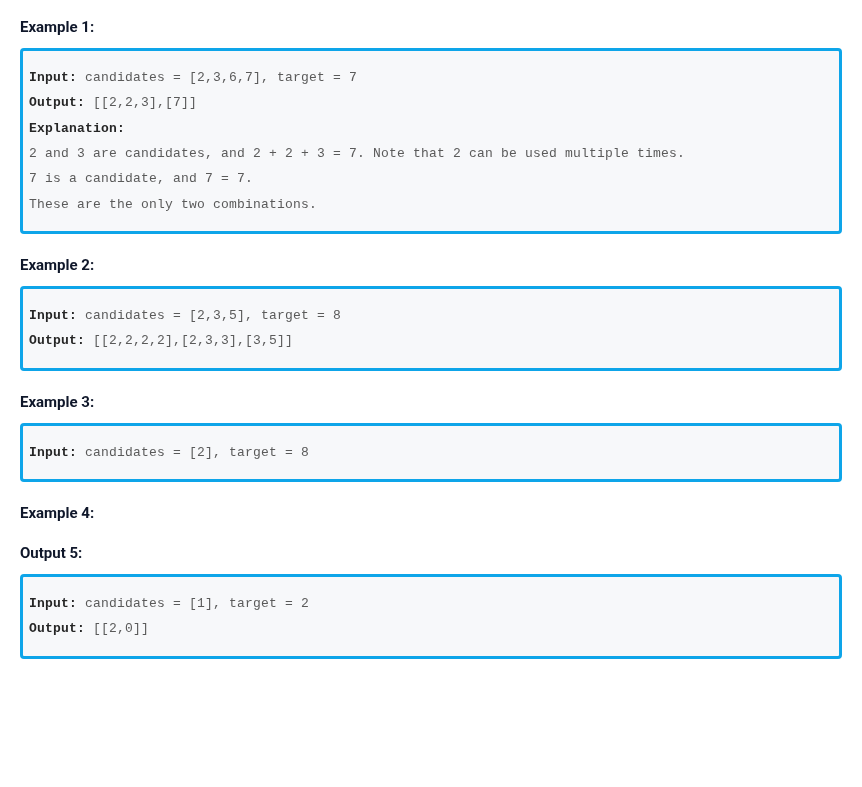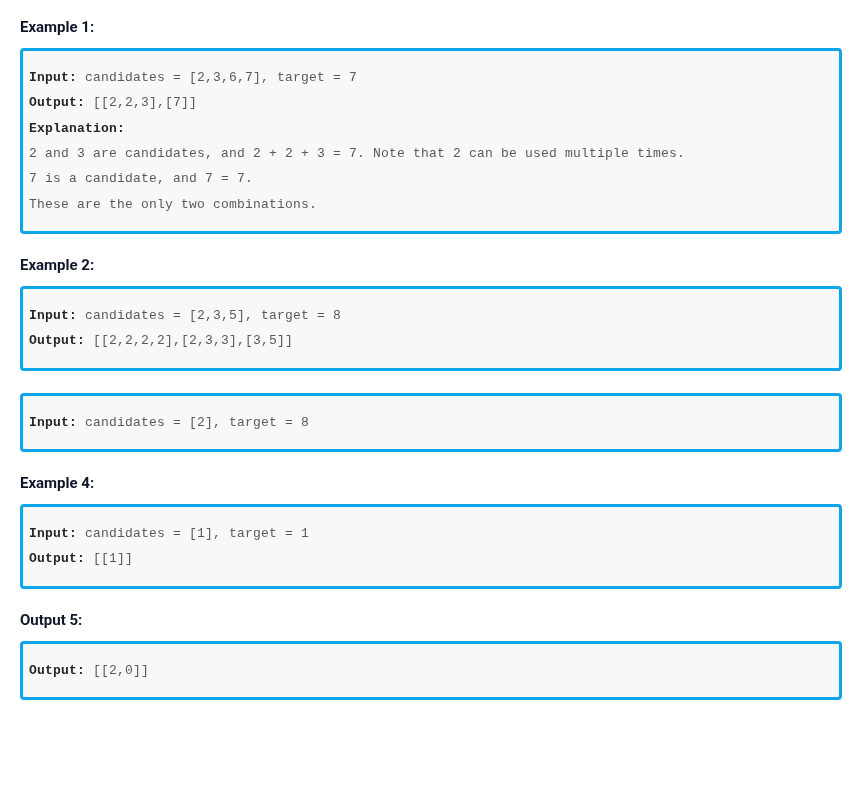--- a/index.html
+++ b/index.html
@@ -50,24 +50,24 @@
   <div class="example-heading">Example 1:</div>
   <div class="code-block"><span class="code-line"><span class="label">Input:</span><span> candidates = [2,3,6,7], target = 7</span></span><span class="code-line"><span class="label">Output:</span><span> [[2,2,3],[7]]</span></span><span class="code-line"><span class="label">Explanation:</span><span></span></span><span class="code-line"><span>2 and 3 are candidates, and 2 + 2 + 3 = 7. Note that 2 can be used multiple times.</span></span><span class="code-line"><span>7 is a candidate, and 7 = 7.</span></span><span class="code-line"><span>These are the only two combinations.</span></span></div>
 </div>
 
 <div class="example-section">
   <div class="example-heading">Example 2:</div>
   <div class="code-block"><span class="code-line"><span class="label">Input:</span><span> candidates = [2,3,5], target = 8</span></span><span class="code-line"><span class="label">Output:</span><span> [[2,2,2,2],[2,3,3],[3,5]]</span></span></div>
 </div>
 
 <div class="example-section">
+  <div class="example-heading">Example 3:</div>
   <div class="code-block"><span class="code-line"><span class="label">Input:</span><span> candidates = [2], target = 8</span></span></div>
 </div>
 
 <div class="example-section">
   <div class="example-heading">Example 4:</div>
-  <div class="code-block"><span class="code-line"><span class="label">Input:</span><span> candidates = [1], target = 1</span></span><span class="code-line"><span class="label">Output:</span><span> [[1]]</span></span></div>
 </div>
 
 <div class="example-section">
   <div class="example-heading">Output 5:</div>
-  <div class="code-block"><span class="code-line"><span class="label">Output:</span><span> [[2,0]]</span></span></div>
+  <div class="code-block"><span class="code-line"><span class="label">Input:</span><span> candidates = [1], target = 2</span></span><span class="code-line"><span class="label">Output:</span><span> [[2,0]]</span></span></div>
 </div>
 
 </body></html>

